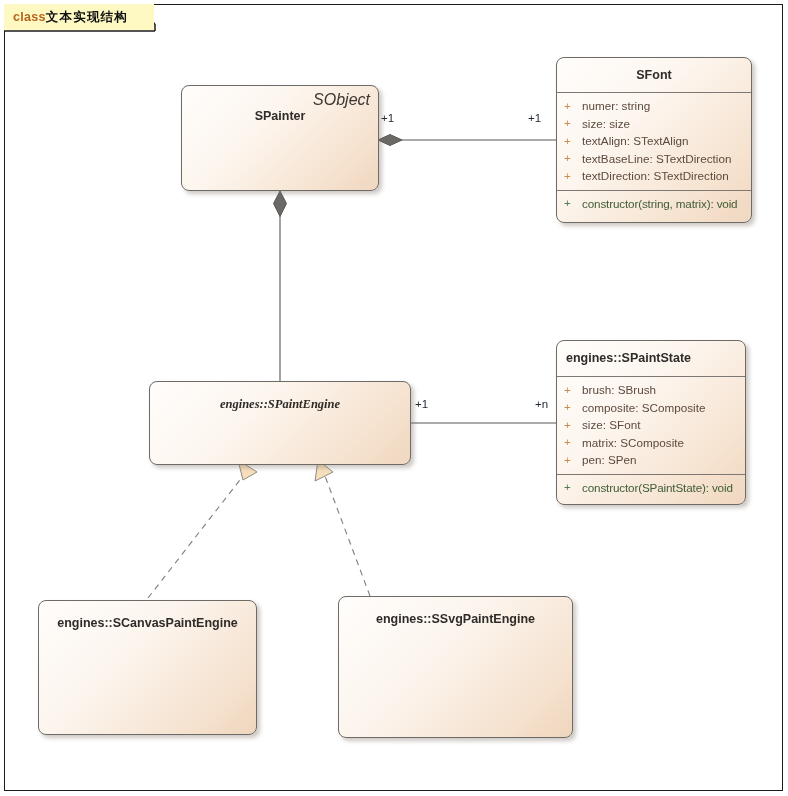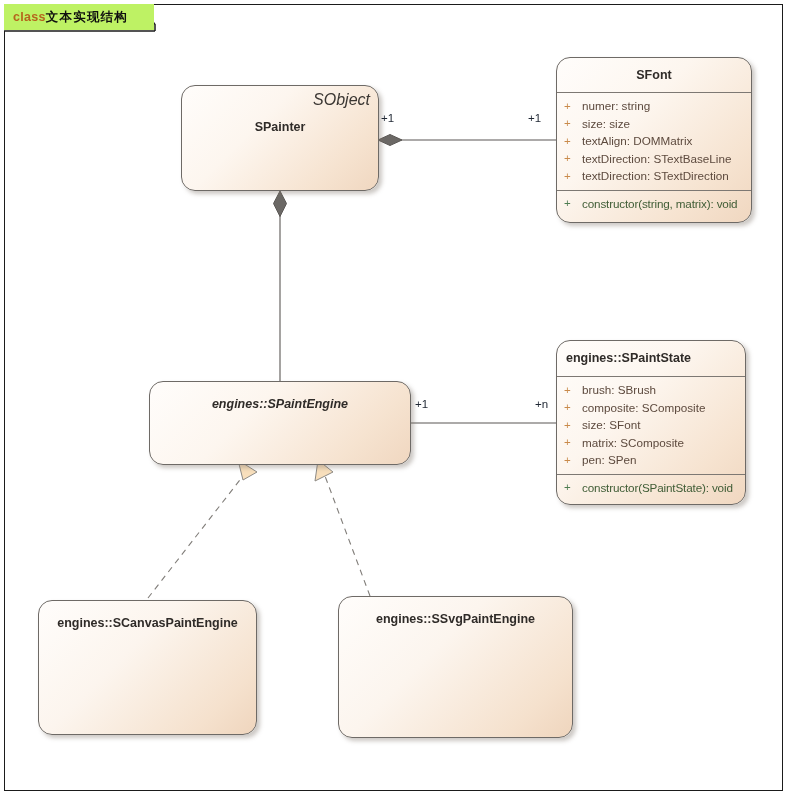--- a/index.html
+++ b/index.html
@@ -32,21 +32,21 @@
   .frame-tab {
     position: absolute;
     left: 4px;
     top: 4px;
     height: 26px;
     box-sizing: border-box;
     display: flex;
     align-items: center;
     padding-left: 9px;
     padding-right: 26px;
-    background: #bef264;
+    background: #fef9c3;
     z-index: 5;
   }
   .frame-tab-shape {
     position: absolute;
     left: 0;
     top: 0;
     width: 152px;
     height: 28px;
     z-index: 4;
   }
@@ -76,21 +76,21 @@
     height: 796px;
     z-index: 1;
     pointer-events: none;
   }
 
   
   .uml-class {
     position: absolute;
     box-sizing: border-box;
     border: 1px solid #6e6a66;
-    border-radius: 14px;
+    border-radius: 8px;
     background-image: linear-gradient(135deg, #fffdfb 0%, #fdf6ef 38%, #f6e3d0 78%, #f0d7c0 100%);
     box-shadow: 3px 3px 4px rgba(120,110,100,0.38);
     z-index: 3;
     overflow: hidden;
   }
   .uml-class.plain {
     background-image: linear-gradient(135deg, #fffdfb 0%, #fcf5ee 40%, #f5e1cd 82%, #efd5bd 100%);
   }
 
   .class-header {
@@ -203,60 +203,60 @@
   </svg>
 
   <div class="mult-label" style="left:381px; top:112px;">+1</div>
   <div class="mult-label" style="left:528px; top:112px;">+1</div>
   <div class="mult-label" style="left:415px; top:398px;">+1</div>
   <div class="mult-label" style="left:535px; top:398px;">+n</div>
 
   <div class="uml-class" id="box-spainter" style="left:181px; top:85px; width:198px; height:106px;">
     <div class="class-header" style="padding-top:7px;">
       <div class="stereo-corner">SObject</div>
-      <div class="class-name" style="margin-top:27px;">SPainter</div>
+      <div class="class-name" style="margin-top:16px;">SPainter</div>
     </div>
   </div>
 
   <div class="uml-class" id="box-sfont" style="left:556px; top:57px; width:196px; height:166px;">
     <div class="class-header with-divider" style="height:35px; display:flex; align-items:center; justify-content:center;">
       <div class="class-name">SFont</div>
     </div>
     <div class="compartment">
       <div class="member-row member-attr">
         <span class="vis">+</span>
         <span class="member-text">numer: string</span>
       </div>
       <div class="member-row member-attr">
         <span class="vis">+</span>
         <span class="member-text">size: size</span>
       </div>
       <div class="member-row member-attr">
         <span class="vis">+</span>
-        <span class="member-text">textAlign: DOMMatrix</span>
-      </div>
-      <div class="member-row member-attr">
-        <span class="vis">+</span>
-        <span class="member-text">textDirection: STextBaseLine</span>
+        <span class="member-text">textAlign: STextAlign</span>
+      </div>
+      <div class="member-row member-attr">
+        <span class="vis">+</span>
+        <span class="member-text">textBaseLine: STextDirection</span>
       </div>
       <div class="member-row member-attr">
         <span class="vis">+</span>
         <span class="member-text">textDirection: STextDirection</span>
       </div>
     </div>
     <div class="compartment bordered">
       <div class="member-row member-op">
         <span class="vis">+</span>
         <span class="member-text">constructor(string, matrix): void</span>
       </div>
     </div>
   </div>
 
   <div class="uml-class" id="box-spaintengine" style="left:149px; top:381px; width:262px; height:84px;">
-    <div class="class-header" style="display:flex; align-items:center; justify-content:center; padding-top:15px;">
+    <div class="class-header" style="display:flex; align-items:center; justify-content:center; padding-top:15px;font-family:Liberation Serif, serif;">
       <div class="class-name abstract">engines::SPaintEngine</div>
     </div>
   </div>
 
   <div class="uml-class" id="box-spaintstate" style="left:556px; top:340px; width:190px; height:165px;">
     <div class="class-header with-divider" style="height:36px; display:flex; align-items:center; ">
       <div class="class-name">engines::SPaintState</div>
     </div>
     <div class="compartment">
       <div class="member-row member-attr">

